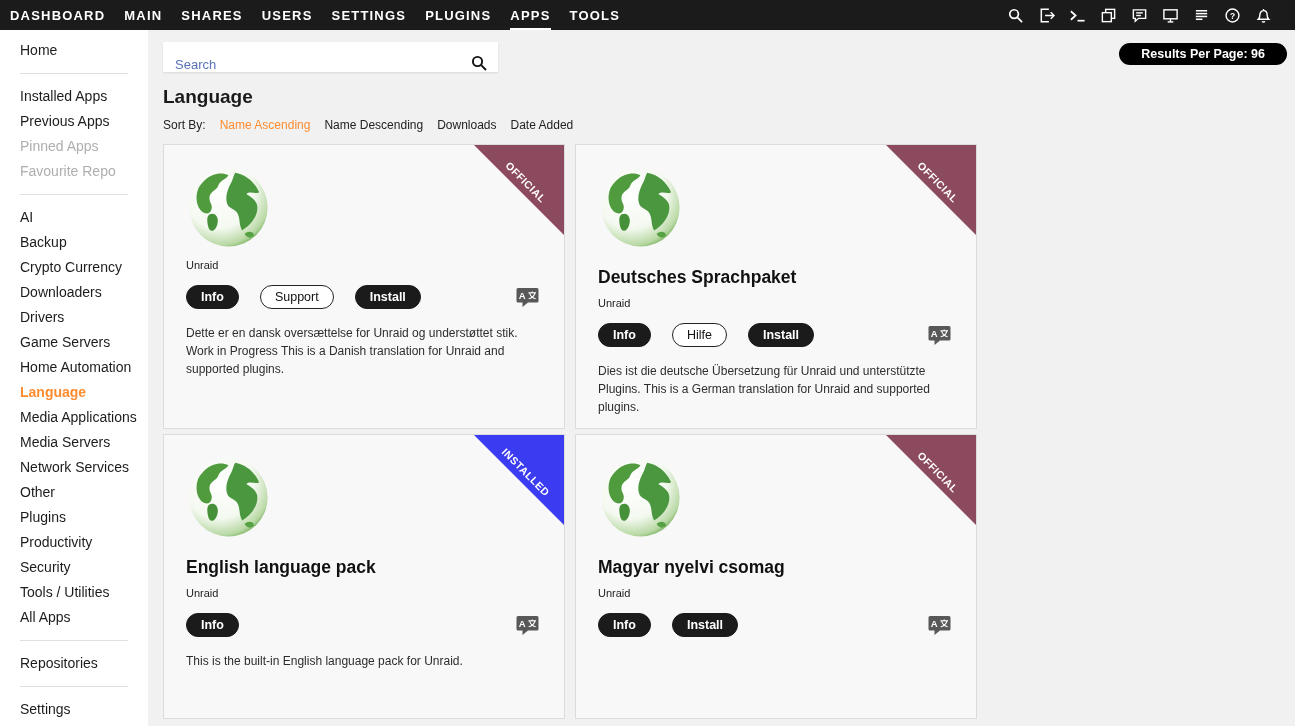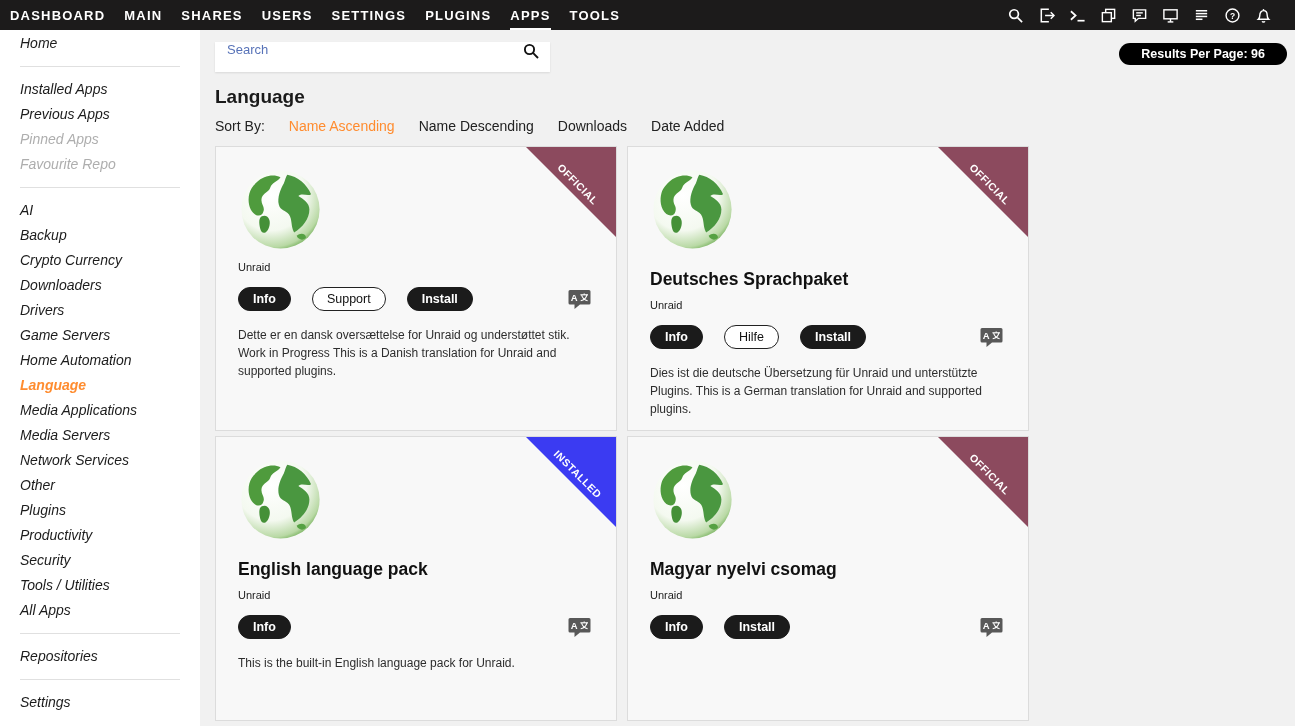--- a/index.html
+++ b/index.html
@@ -14,40 +14,40 @@
               height:100%; display:flex; align-items:center; border-bottom:2px solid transparent; padding-top:2px; }
   .nav-item.active { border-bottom:2px solid #fff; }
   .nav-icons { margin-left:auto; display:flex; gap:14px; align-items:center; }
   .nav-icon { width:17px; height:17px; cursor:pointer; display:flex; align-items:center; justify-content:center; }
   .nav-icon svg { display:block; }
 
   
   .layout { display:flex; height:696px; }
 
   
-  .sidebar { width:200px; background:#fff; flex-shrink:0; padding-top:1px; overflow:hidden;font-style:italic; }
+  .sidebar { width:148px; background:#fff; flex-shrink:0; padding-top:8px; overflow:hidden; }
   .side-item { font-size:14px; line-height:17px; padding:4px 8px 4px 20px; cursor:pointer; color:#1c1c1c; }
   .side-item.disabled { color:#aeaeae; cursor:default; }
   .side-item.active { color:#ff8c2f; font-weight:bold; }
   .side-divider { border-top:1px solid #e0e0e0; margin:10px 20px; }
 
   
   .main { flex:1; padding:12px 6px 0 15px; position:relative; overflow:hidden; }
   .toolbar-row { display:flex; justify-content:space-between; align-items:flex-start; }
-  .search-box { width:335px; height:30px; background:#fff; display:flex; align-items:flex-start;
+  .search-box { width:335px; height:30px; background:#fff; display:flex; align-items:flex-end;
                 padding:0 10px 0 12px; box-shadow:0 1px 2px rgba(0,0,0,0.10); }
   .search-box input { border:none; outline:none; flex:1; font-size:13px; color:#333; background:transparent;
                       font-family:"Liberation Sans", sans-serif; }
   .search-box input::placeholder { color:#5873b8; opacity:1; }
   .search-glyph { cursor:pointer; display:flex; }
   .results-pill { background:#000000; color:#fff; font-size:12.5px; font-weight:bold; padding:4px 22px;
                   border-radius:12px; margin:1px 2px 0 0; cursor:pointer; white-space:nowrap; }
 
   .page-title { font-size:19px; font-weight:bold; color:#1a1a1a; margin-top:14px; }
-  .sort-row { display:flex; gap:24px; margin-top:10px; font-size:14px; color:#222; align-items:flex-end; }
+  .sort-row { display:flex; gap:14px; margin-top:10px; font-size:12px; color:#222; align-items:flex-end; }
   .sort-option { cursor:pointer; }
   .sort-option.active { color:#ff8c2f; }
 
   
   .cards { margin-top:12px; display:grid; grid-template-columns:402px 402px; gap:5px 10px; }
   .card { position:relative; background:#f8f8f8; border:1px solid #dcdcdc; height:285px;
           padding:20px 20px 0 22px; overflow:hidden; }
   .card-globe { width:85px; height:85px; display:block; }
   .card-title { font-size:17.5px; font-weight:bold; color:#111; margin-top:17px; cursor:pointer; }
   .card-author { font-size:11px; color:#222; margin-top:9px; }

